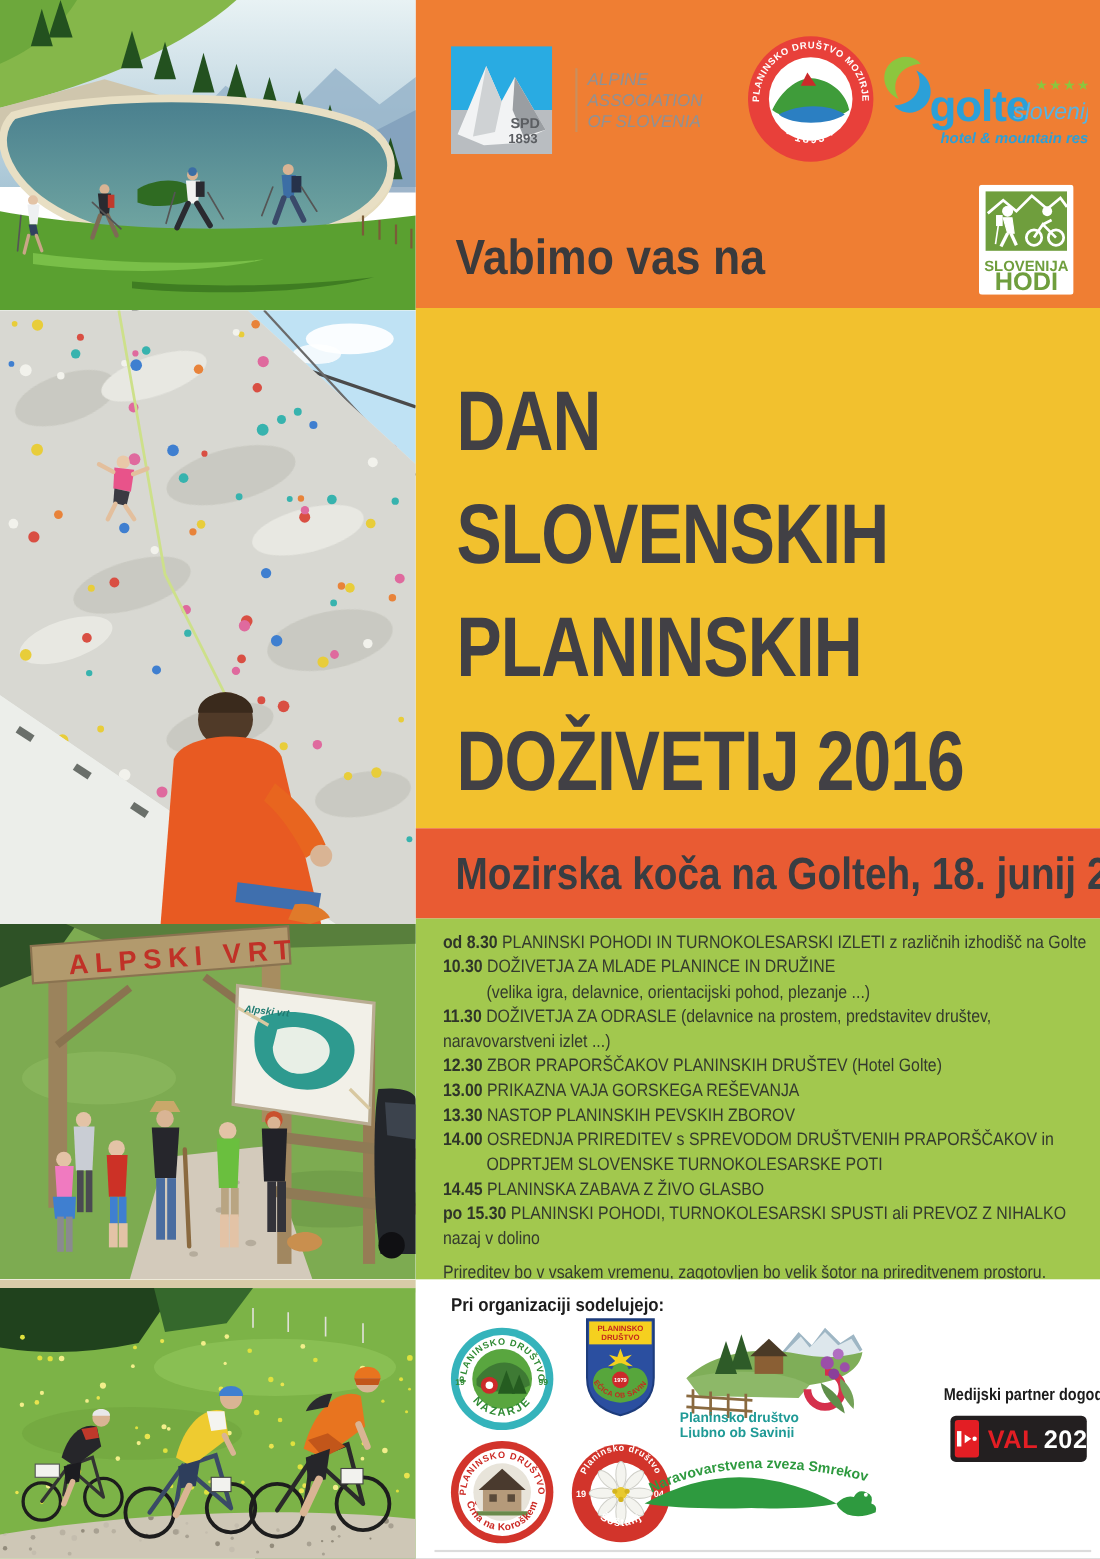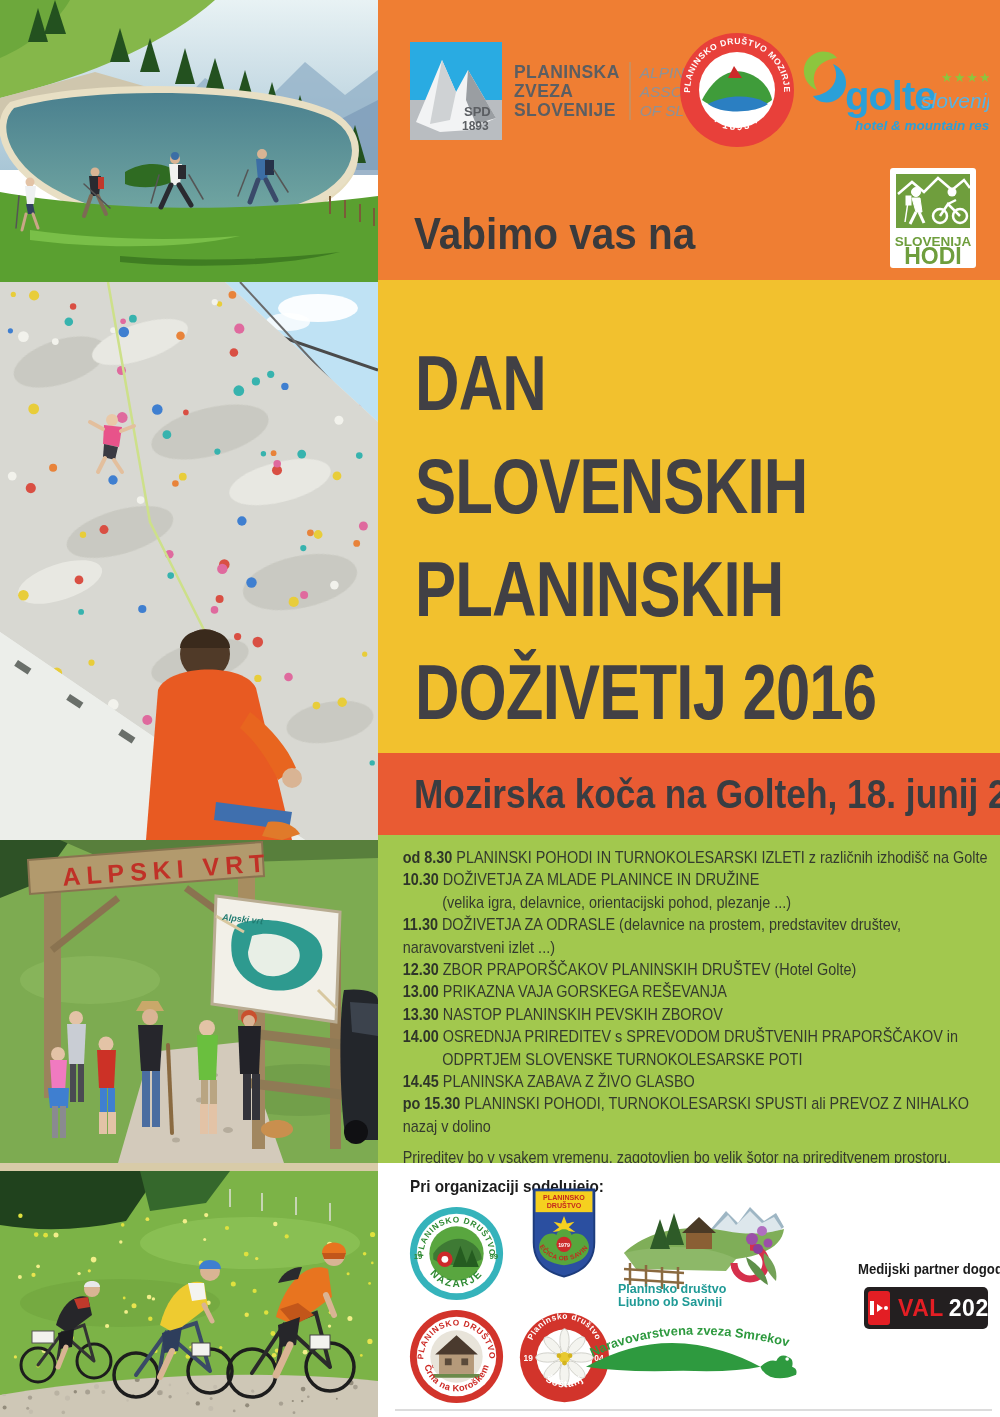--- a/index.html
+++ b/index.html
@@ -593,25 +593,20 @@
         <svg width="92" height="98" viewBox="0 0 92 98">
           <rect width="92" height="58" fill="#29abe2"></rect>
             <rect y="58" width="92" height="40" fill="#b9bdc1"></rect>
           <path d="M6,80 L32,18 L46,50 L58,28 L86,76 L60,88 L30,90 Z" fill="#f2f3f4"></path>
           <path d="M32,18 L46,50 L40,78 L20,82 Z" fill="#cfd2d4"></path>
           <path d="M58,28 L86,76 L66,82 L56,58 Z" fill="#9a9ea2"></path>
           <text x="54" y="74" font-size="13" font-weight="bold" fill="#5b5e62">SPD</text>
           <text x="52" y="88" font-size="12" font-weight="bold" fill="#5b5e62">1893</text>
         </svg>
         <div class="pzs-text">
-          <div class="pzs-sl">
-            <div>PLANINSKA</div>
-            <div>ZVEZA</div>
-            <div>SLOVENIJE</div>
-          </div>
           <div class="pzs-div"></div>
           <div class="pzs-en">
             <div>ALPINE</div>
             <div>ASSOCIATION</div>
             <div>OF SLOVENIA</div>
           </div>
         </div>
       </div>
 
       <div class="moz-logo">
@@ -723,21 +718,21 @@
             <circle cx="38" cy="58" r="3.5" fill="#ffffff"></circle>
           <text font-size="8.6" font-weight="bold" fill="#2f8a33" letter-spacing=".8">
             <textPath href="#na-t" startOffset="50%" text-anchor="middle">PLANINSKO DRUŠTVO</textPath></text>
           <text font-size="10.5" font-weight="bold" fill="#2f8a33" letter-spacing="2">
             <textPath href="#na-b" startOffset="50%" text-anchor="middle">NAZARJE</textPath></text>
           <text x="6" y="58" font-size="8" font-weight="bold" fill="#2f8a33">19</text>
           <text x="84" y="58" font-size="8" font-weight="bold" fill="#2f8a33">99</text>
         </svg>
       </div>
 
-      <div class="logo-abs" style="left:150px;top:24px;">
+      <div class="logo-abs" style="left:150px;top:34px;">
         <svg width="72" height="92" viewBox="0 0 76 96">
           <defs>
               <path id="re-b" d="M 12,62 A 30,30 0 0 0 64,62"></path>
             </defs>
           <path d="M6,2 L70,2 L70,58 Q70,86 38,94 Q6,86 6,58 Z" fill="#2b4fa0" stroke="#1d3c7c" stroke-width="2"></path>
           <rect x="8" y="4" width="60" height="22" fill="#f5d01f"></rect>
           <text x="38" y="13" text-anchor="middle" font-size="7.5" font-weight="bold" fill="#c4281e">PLANINSKO</text>
           <text x="38" y="22" text-anchor="middle" font-size="7.5" font-weight="bold" fill="#c4281e">DRUŠTVO</text>
           <path d="M38,30 L41,38 L49,36 L43,42 L50,47 L41,46 L38,54 L35,46 L26,47 L33,42 L27,36 L35,38 Z" fill="#f5d01f"></path>
           <path d="M12,60 C14,50 24,46 30,50 C32,42 44,42 46,50 C52,46 62,50 64,60 C66,70 58,80 38,82 C18,80 10,70 12,60 Z" fill="#57a63c"></path>

